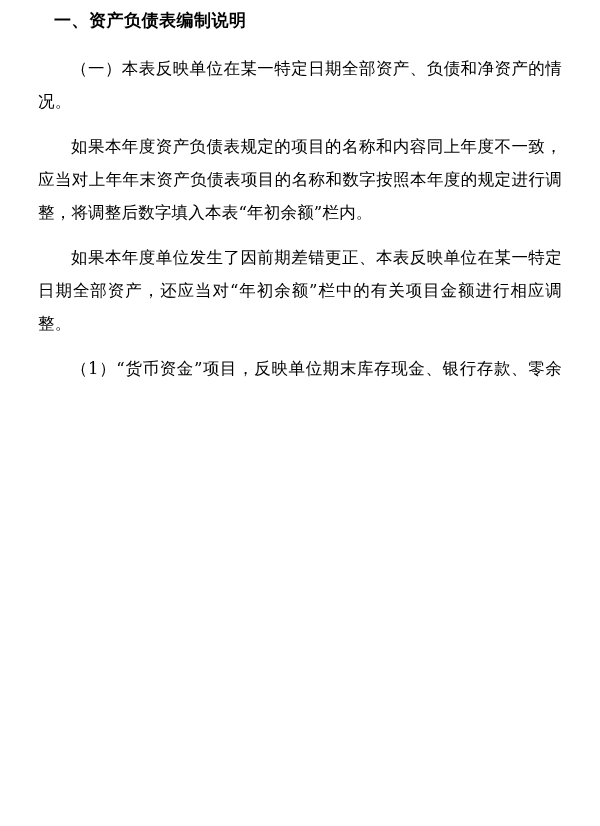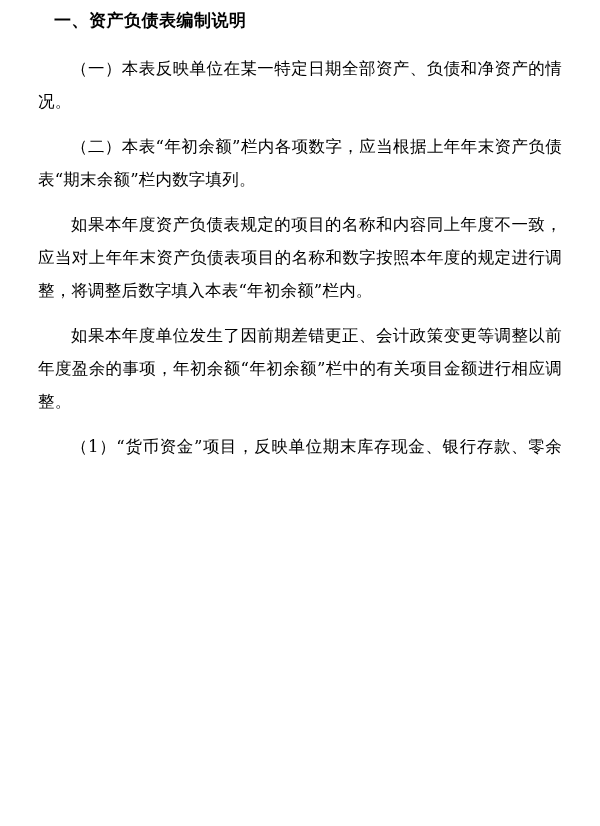--- a/index.html
+++ b/index.html
@@ -46,18 +46,17 @@
   }
 </style>
 </head>
 <body>
 
 <div class="page">
 
   <h1 class="doc-title">一、资产负债表编制说明</h1>
 
   <p class="para indent">（一）本表反映单位在某一特定日期全部资产、负债和净资产的情况。</p>
-  <p class="para indent">（二）本表“年初余额”栏内各项数字，应当根据上年年末资产负债表“期末余额”栏内数字填列。</p>
   <p class="para indent">如果本年度资产负债表规定的项目的名称和内容同上年度不一致，应当对上年年末资产负债表项目的名称和数字按照本年度的规定进行调整，将调整后数字填入本表“年初余额”栏内。</p>
-  <p class="para indent">如果本年度单位发生了因前期差错更正、会计政策变更等调整以前年度盈余的事项，年初余额“年初余额”栏中的有关项目金额进行相应调整。</p>
+  <p class="para indent">如果本年度单位发生了因前期差错更正、本表反映单位在某一特定日期全部资产，还应当对“年初余额”栏中的有关项目金额进行相应调整。</p>
   <p class="para indent last-clip">（1）“货币资金”项目，反映单位期末库存现金、银行存款、零余额账户用款额度、其他货币资金的合计数。本项目应当根据“库存现金”、“银行存款”、“零余额账户用款额度”、“其他货币资金”科目的期末余额的合计数填列；若单位存在通过“库存现金”、“银行存款”科目核算的受托代理资产还应当按照前述合计数扣减“库存</p>
 
 </div>
 
 </body></html>

